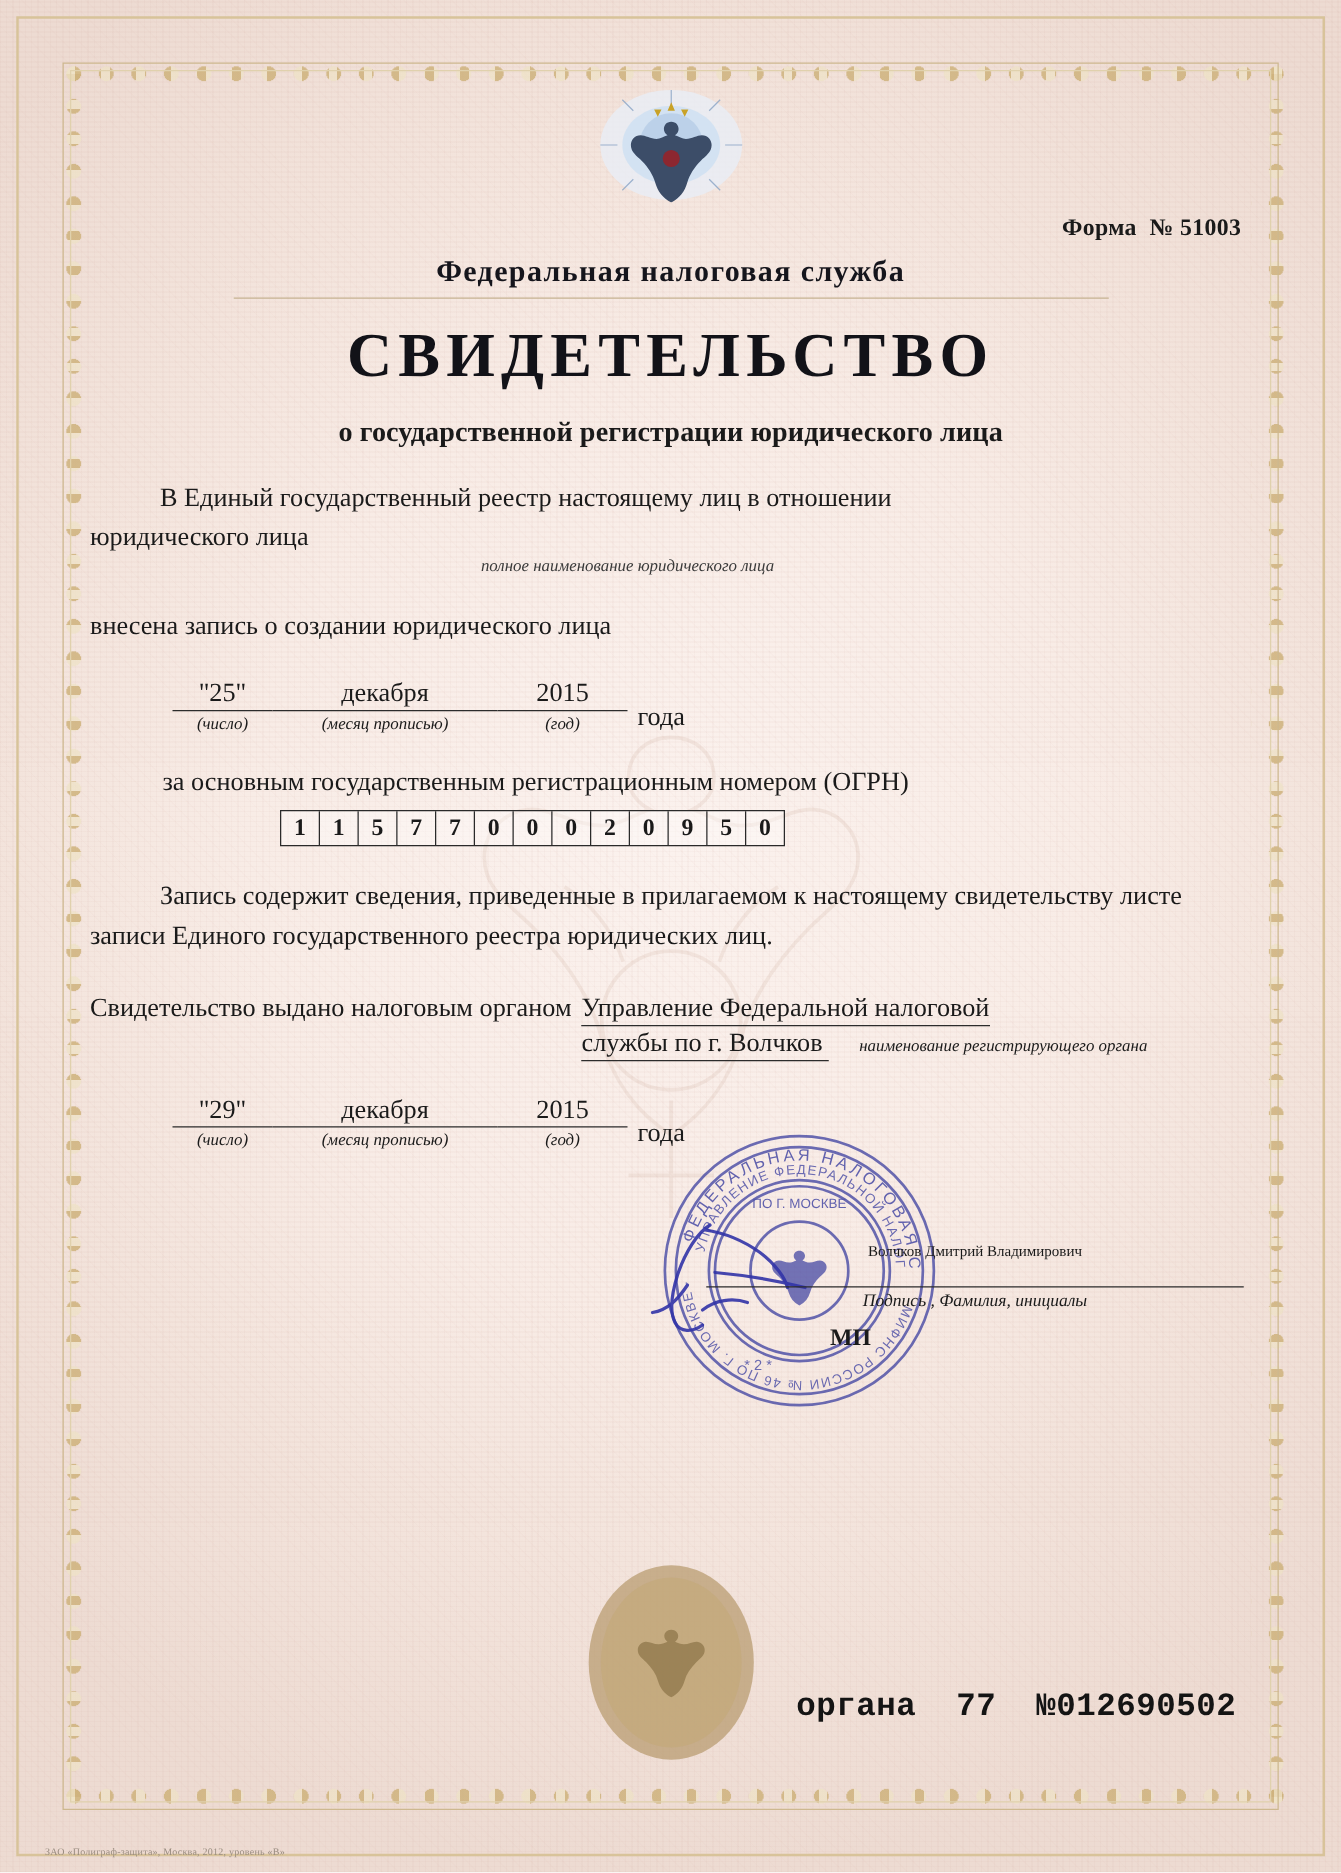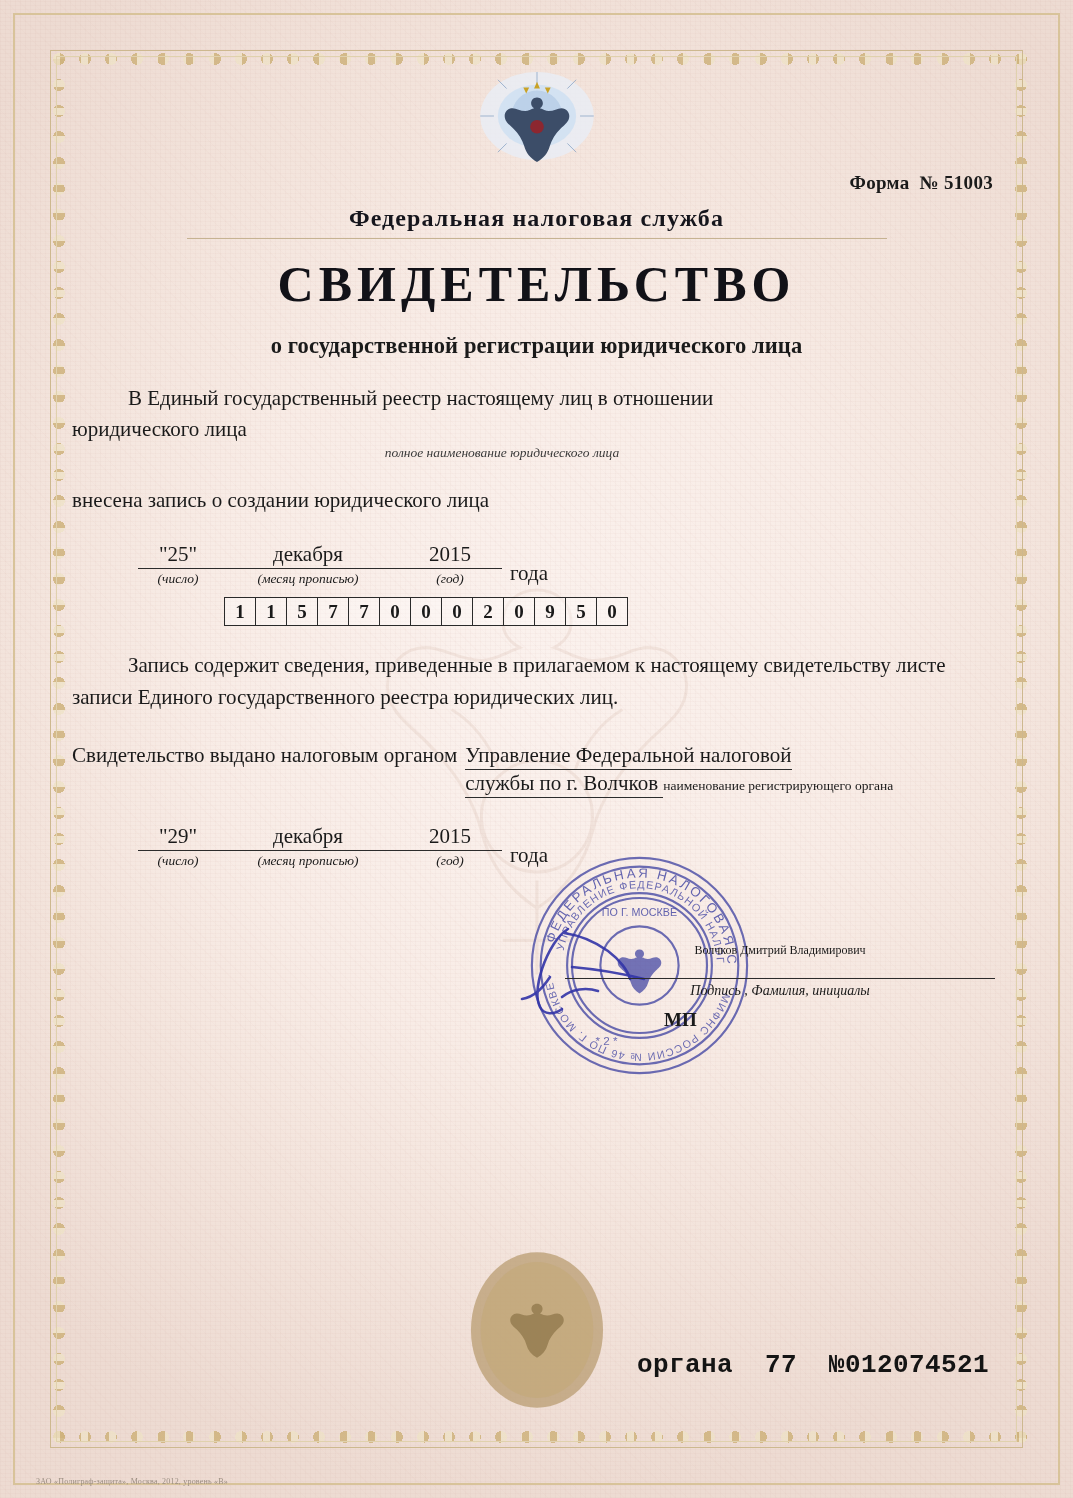--- a/index.html
+++ b/index.html
@@ -241,22 +241,24 @@
   }
   .issued-value {
     font-size: 21px;
     text-align: center;
     line-height: 1.35;
     border-bottom: 1px solid #2c2c2c;
     padding-bottom: 2px;
   }
   .issued-hint {
     font-size: 13.5px;
+    font-style: italic;
     text-align: right;
     margin-top: 3px;
+    margin-left: 24px;
   }
 
   .sign-area {
     position: relative;
     margin-top: 22px;
     height: 190px;
   }
   .inspector {
     font-size: 21px;
     line-height: 1.35;
@@ -402,20 +404,21 @@
         <span class="val">декабря</span>
         <span class="cap">(месяц прописью)</span>
       </span>
       <span class="date-cell year">
         <span class="val">2015</span>
         <span class="cap">(год)</span>
       </span>
       <span class="goda">года</span>
     </div>
 
+    <div class="ogrn-label">за основным государственным регистрационным номером (ОГРН)</div>
     <div class="ogrn-boxes">
       <span class="d">1</span>
       <span class="d">1</span>
       <span class="d">5</span>
       <span class="d">7</span>
       <span class="d">7</span>
       <span class="d">0</span>
       <span class="d">0</span>
       <span class="d">0</span>
       <span class="d">2</span>
@@ -503,16 +506,16 @@
   </div>
 
   <svg class="seal-bottom" viewBox="0 0 140 164">
     <ellipse cx="70" cy="82" rx="68" ry="80" fill="#b79a6d" opacity="0.72"></ellipse>
     <ellipse cx="70" cy="82" rx="58" ry="70" fill="#c3a878" opacity="0.6"></ellipse>
     <g fill="#8e7549" opacity="0.75" transform="translate(70,80) scale(0.52) translate(-60,-62)">
       <path d="M60 14c-7 0-11 5-11 10 0 4 2 7 5 9-5 2-9 4-14 4-8 0-13-4-20-4-7 0-13 6-13 13 0 9 7 13 13 19 9 9 16 19 19 30 3 11 10 20 21 26 11-6 18-15 21-26 3-11 10-21 19-30 6-6 13-10 13-19 0-7-6-13-13-13-7 0-12 4-20 4-5 0-9-2-14-4 3-2 5-5 5-9 0-5-4-10-11-10z"></path>
     </g>
   </svg>
 
-  <div class="series"><span>органа</span>  <span>77</span>  <span>№012074521</span></div>
+  <div class="series"><span>органа</span>  <span>77</span>  <span>№012690502</span></div>
 
   <div class="printer-note">ЗАО «Полиграф-защита», Москва, 2012, уровень «В»</div>
 </div>
 
 </body></html>

